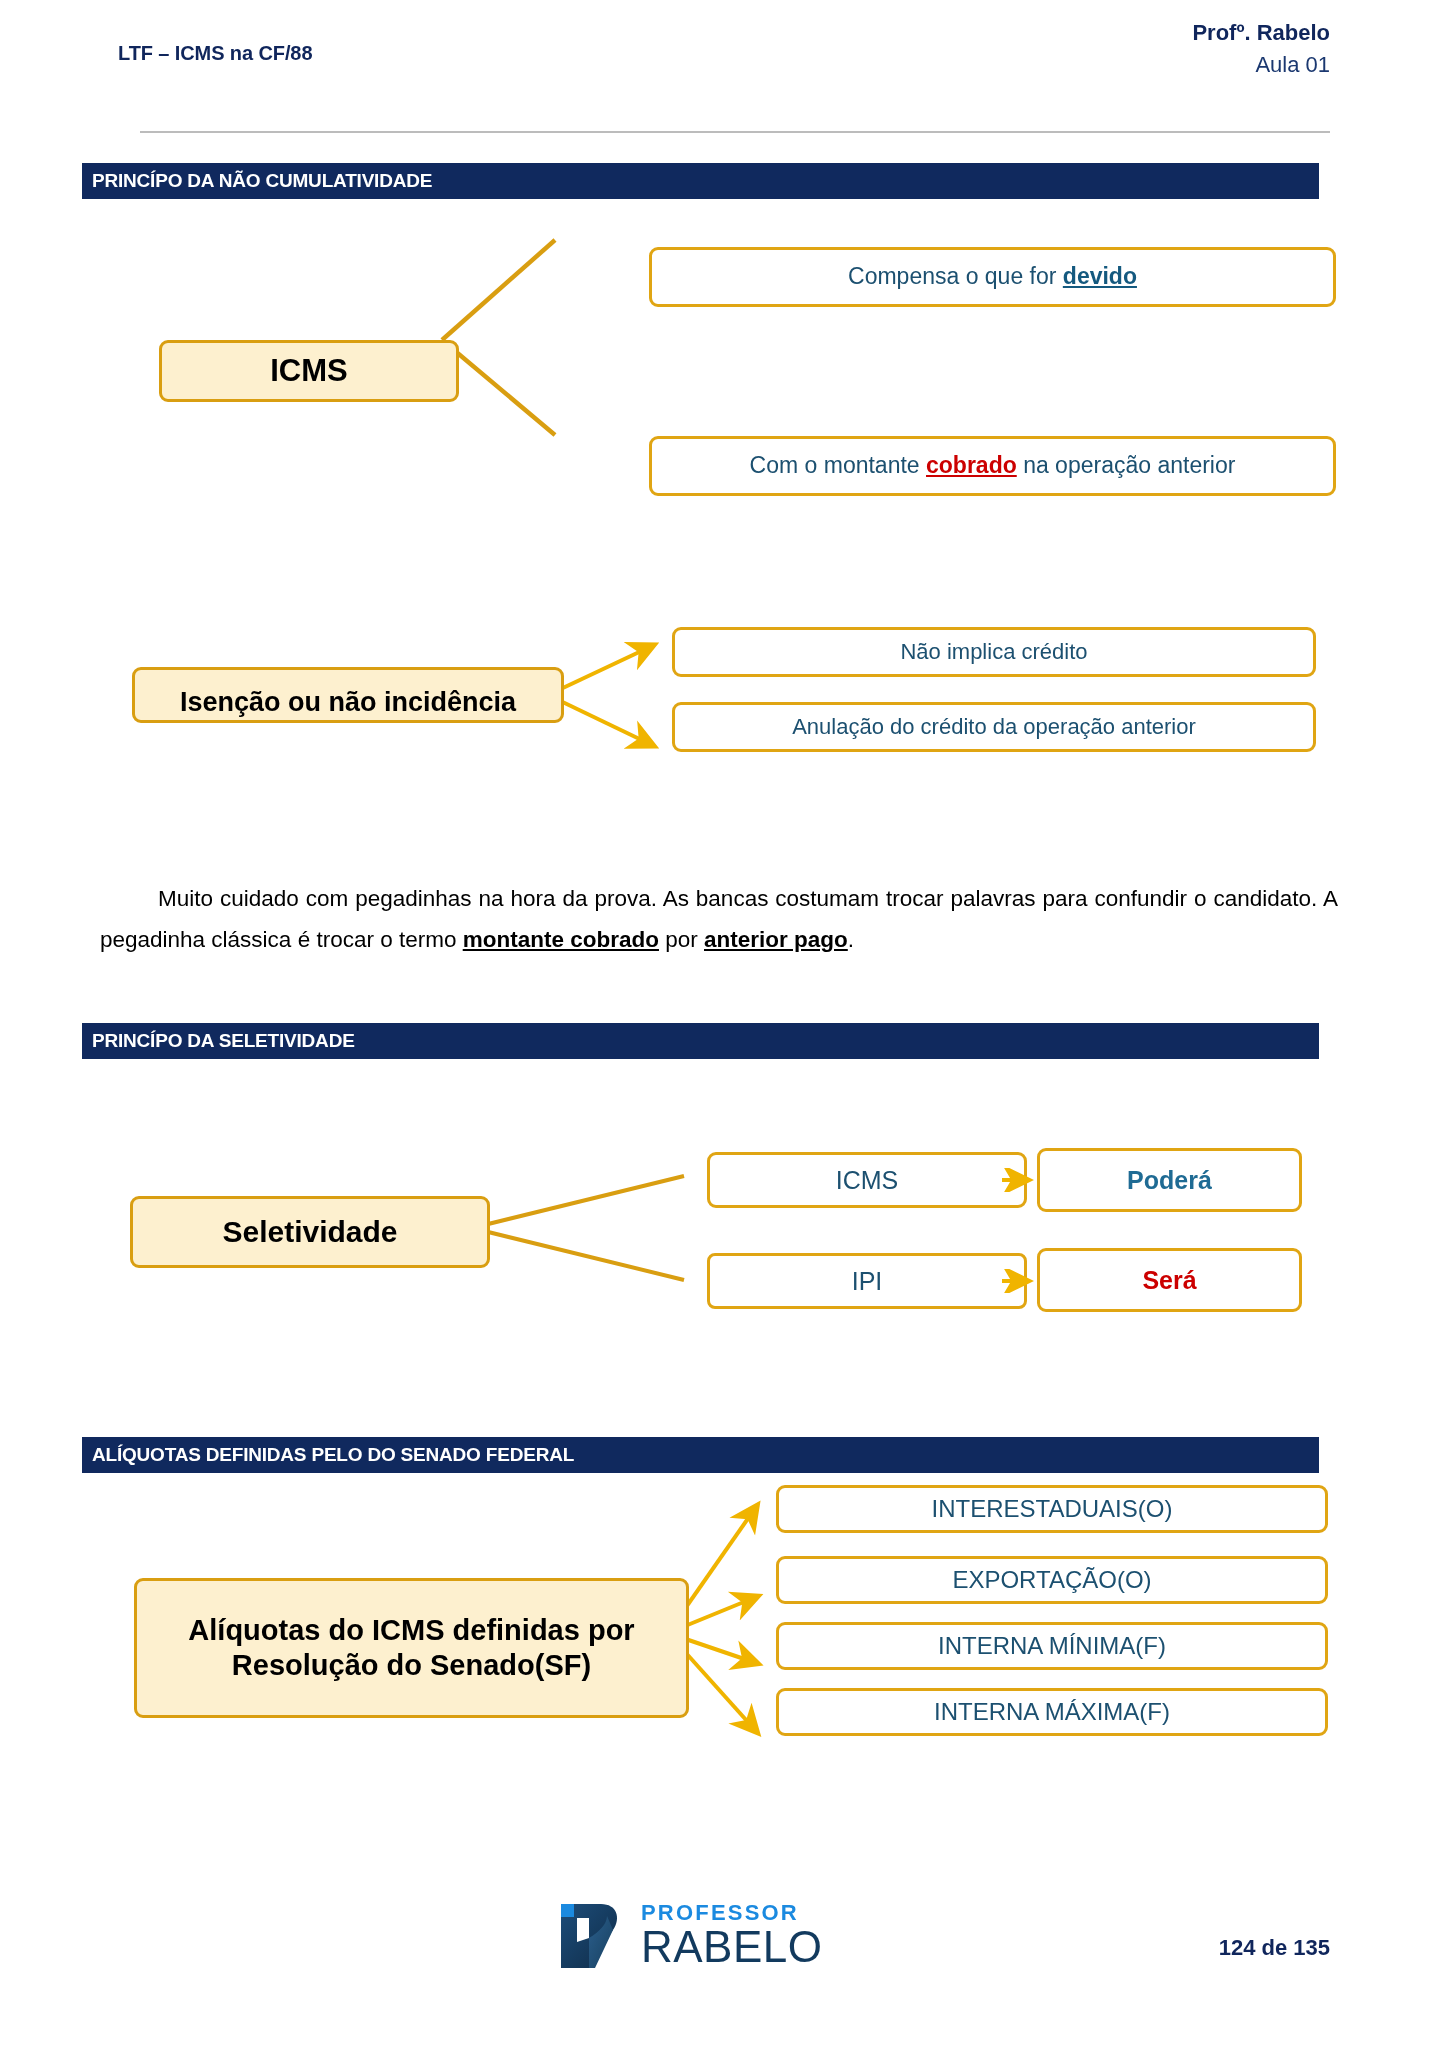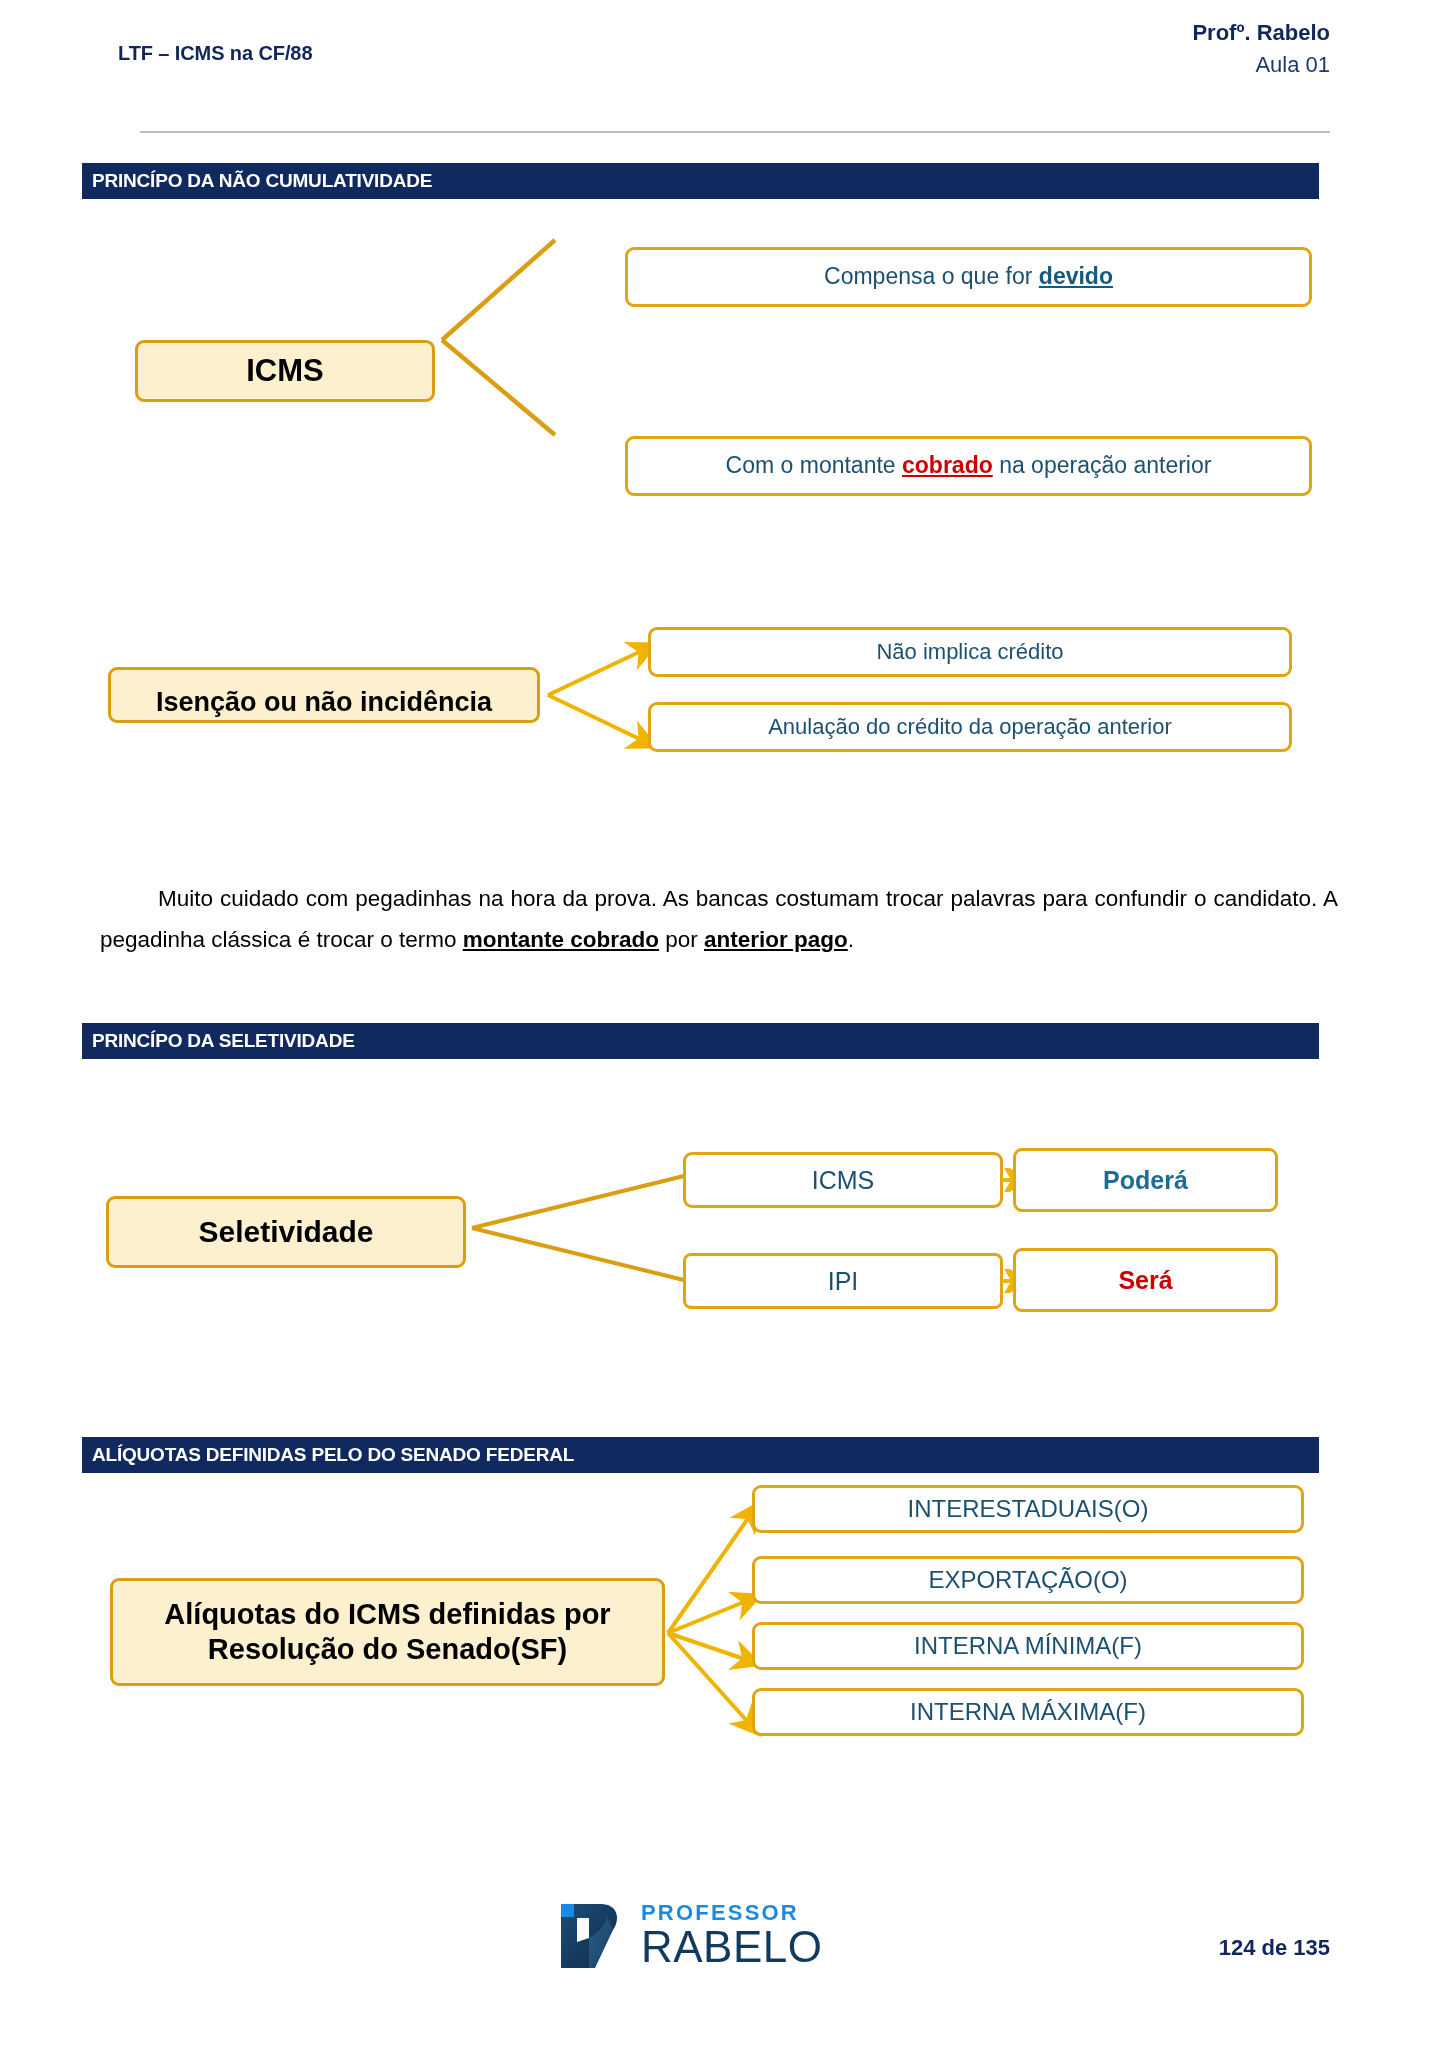--- a/index.html
+++ b/index.html
@@ -74,20 +74,21 @@
     border-radius: 9px;
     background: #ffffff;
     display: flex;
     align-items: center;
     justify-content: center;
     text-align: center;
     color: #1c5070;
     font-size: 23px;
     line-height: 1.2;
     padding: 2px 20px;
+    margin-left: 24px;
   }
   .node.root {
     background: #fdf0cf;
     border-color: #d99e11;
     color: #000000;
     font-weight: bold;
   }
   .node .bold-blue {
     font-weight: bold;
     color: #14597f;
@@ -259,21 +260,21 @@
     <marker id="arrow-gold3" markerWidth="9" markerHeight="9" refX="6" refY="4.5" orient="auto">
       <path d="M 0 0.6 L 8 4.5 L 0 8.4 L 2.3 4.5 Z" fill="#f0b400"></path>
     </marker>
   </defs>
   <path d="M 8 148 L 96 22" stroke="#f0b400" stroke-width="4" fill="none" marker-end="url(#arrow-gold3)"></path>
   <path d="M 8 148 L 96 112" stroke="#f0b400" stroke-width="4" fill="none" marker-end="url(#arrow-gold3)"></path>
   <path d="M 8 148 L 96 178" stroke="#f0b400" stroke-width="4" fill="none" marker-end="url(#arrow-gold3)"></path>
   <path d="M 8 148 L 96 246" stroke="#f0b400" stroke-width="4" fill="none" marker-end="url(#arrow-gold3)"></path>
 </svg>
 
-<div class="node root" style="left:110px; top:1578px; width:555px; height:108px; font-size:29px; flex-direction:column;">
+<div class="node root" style="left:110px; top:1578px; width:555px; height:140px; font-size:29px; flex-direction:column;">
   <span>Alíquotas do ICMS definidas por</span>
   <span>Resolução do Senado(SF)</span>
 </div>
 
 <div class="node" style="left:752px; top:1485px; width:552px; height:48px; font-size:24px;">
   <span>INTERESTADUAIS(O)</span>
 </div>
 
 <div class="node" style="left:752px; top:1556px; width:552px; height:48px; font-size:24px;">
   <span>EXPORTAÇÃO(O)</span>

